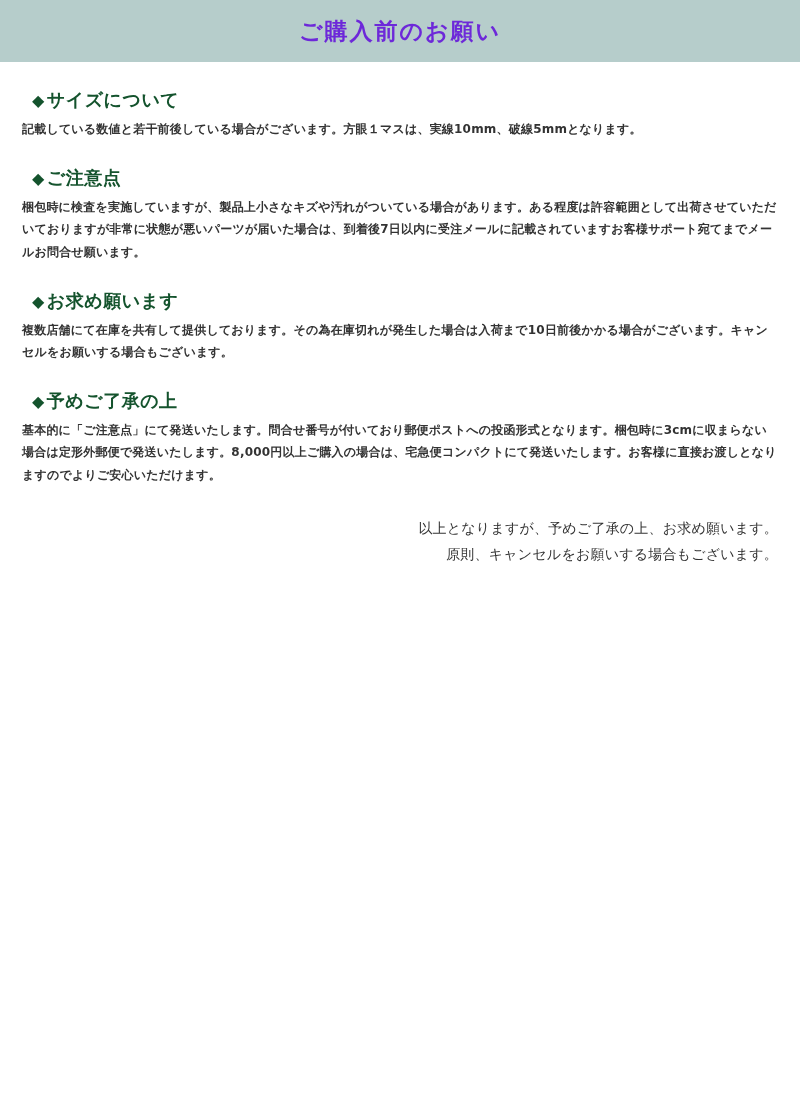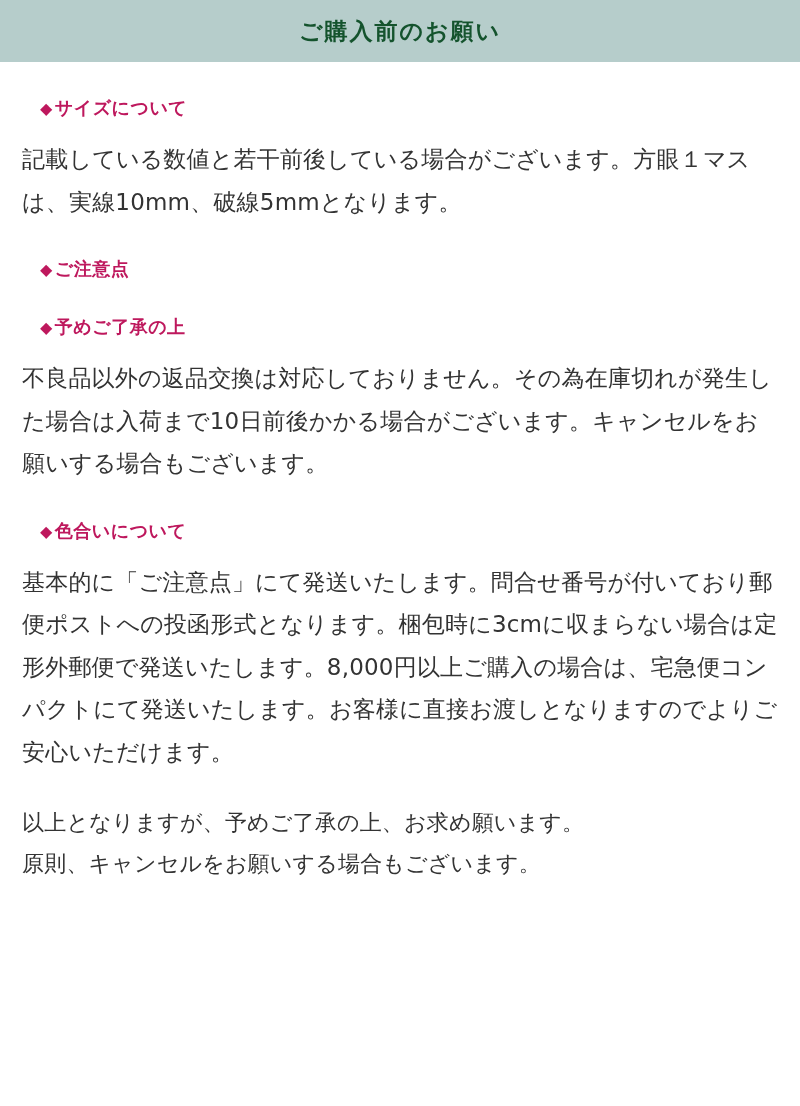--- a/index.html
+++ b/index.html
@@ -20,59 +20,61 @@
     box-sizing: border-box;
   }
   .banner {
     background: #b6cdcb;
     height: 62px;
     display: flex;
     align-items: center;
     justify-content: center;
   }
   .banner-title {
-    color: #14532d;
+    color: #6d28d9;
     font-size: 23px;
     font-weight: bold;
     letter-spacing: 2px;
   }
   .content {
     padding: 0 18px;
     box-sizing: border-box;
   }
   .section {
     margin: 0;
   }
   .section-heading {
     font-size: 18px;
     font-weight: bold;
-    color: #be185d;
-    margin: 8px;
+    color: #14532d;
+    margin: 0;
     padding: 26px 0 0 14px;
     letter-spacing: 0.5px;
   }
   .section-heading .diamond {
     font-size: 16px;
     margin-right: 2px;
   }
   .section-body {
-    font-size: 23px;
+    font-size: 12px;
     line-height: 1.85;
     color: #333333;
-    margin: 18px 0 0 0;
+    margin: 6px 0 0 0;
     padding: 0 4px;
     letter-spacing: 0.2px;
+    font-weight: bold;
   }
   .closing {
-    font-size: 22px;
+    font-size: 14px;
     line-height: 1.85;
     color: #333333;
     margin: 30px 0 0 0;
     padding: 0 4px 22px 4px;
     letter-spacing: 0.2px;
+    text-align: right;
   }
   .closing p {
     margin: 0;
   }
 </style>
 </head>
 <body>
 
 <div class="page">
 
@@ -88,32 +90,33 @@
       </h2>
       <p class="section-body">記載している数値と若干前後している場合がございます。方眼１マスは、実線10mm、破線5mmとなります。</p>
     </div>
 
 
 
     <div class="section">
       <h2 class="section-heading">
         <span class="diamond">◆</span><span>ご注意点</span>
       </h2>
+      <p class="section-body">梱包時に検査を実施していますが、製品上小さなキズや汚れがついている場合があります。ある程度は許容範囲として出荷させていただいておりますが非常に状態が悪いパーツが届いた場合は、到着後7日以内に受注メールに記載されていますお客様サポート宛てまでメールお問合せ願います。</p>
+    </div>
+
+    <div class="section">
+      <h2 class="section-heading">
+        <span class="diamond">◆</span><span>お求め願います</span>
+      </h2>
+      <p class="section-body">複数店舗にて在庫を共有して提供しております。その為在庫切れが発生した場合は入荷まで10日前後かかる場合がございます。キャンセルをお願いする場合もございます。</p>
     </div>
 
     <div class="section">
       <h2 class="section-heading">
         <span class="diamond">◆</span><span>予めご了承の上</span>
-      </h2>
-      <p class="section-body">不良品以外の返品交換は対応しておりません。その為在庫切れが発生した場合は入荷まで10日前後かかる場合がございます。キャンセルをお願いする場合もございます。</p>
-    </div>
-
-    <div class="section">
-      <h2 class="section-heading">
-        <span class="diamond">◆</span><span>色合いについて</span>
       </h2>
       <p class="section-body">基本的に「ご注意点」にて発送いたします。問合せ番号が付いており郵便ポストへの投函形式となります。梱包時に3cmに収まらない場合は定形外郵便で発送いたします。8,000円以上ご購入の場合は、宅急便コンパクトにて発送いたします。お客様に直接お渡しとなりますのでよりご安心いただけます。</p>
     </div>
 
     <div class="closing">
       <p>以上となりますが、予めご了承の上、お求め願います。</p>
       <p>原則、キャンセルをお願いする場合もございます。</p>
     </div>
 
   </div>

